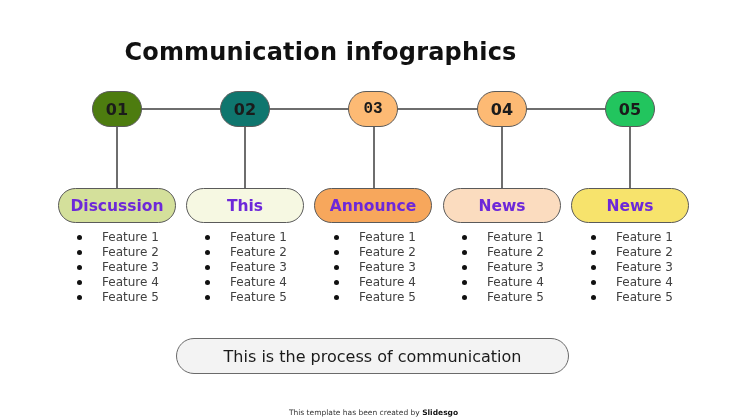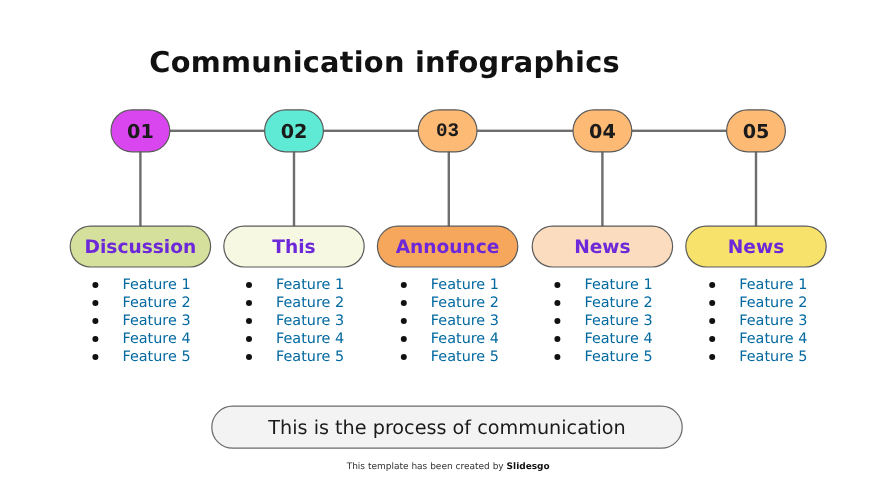--- a/index.html
+++ b/index.html
@@ -22,59 +22,59 @@
     }
     .label {
       position: absolute; top: 188px; width: 118px; height: 35px; border-radius: 18px;
       border: 1.3px solid #5a5a5a; display: flex; align-items: center; justify-content: center;
       font-size: 15.5px; font-weight: bold; color: #6d28d9; white-space: nowrap;
     }
     .features {
       position: absolute; top: 230px; list-style: none;
     }
     .features li {
-      position: relative; font-size: 12px; line-height: 15px; height: 15px; color: #0369a1;
+      position: relative; font-size: 12px; line-height: 15px; height: 15px; color: #404040;
       padding-left: 26px; white-space: nowrap;
     }
     .features li .dot {
       position: absolute; left: 1px; top: 5px; width: 5px; height: 5px; border-radius: 50%; background: #111;
     }
     .bottom-pill {
       position: absolute; left: 176px; top: 338px; width: 393px; height: 36px; border-radius: 18px;
       border: 1.3px solid #6a6a6a; background: #f3f3f3; display: flex; align-items: center; justify-content: center;
       font-size: 16px; font-weight: normal; color: #1a1a1a;
     }
     .credit {
-      position: absolute; left: 0; top: 384px; width: 747px; text-align: center; font-size: 7.5px; color: #333;
+      position: absolute; left: 0; top: 408px; width: 747px; text-align: center; font-size: 7.5px; color: #333;
     }
     .credit b { font-weight: bold; color: #111; }
   </style>
 </head>
 <body>
 
 <div class="title">Communication infographics</div>
 
 <div class="hline"></div>
 
 <div>
   <div class="vline" style="left:116px;"></div>
-  <div class="num" style="left:92px; background:#d946ef;">01</div>
+  <div class="num" style="left:92px; background:#4d7c0f;">01</div>
   <div class="label" style="left:58px; background:#d4e09b;">Discussion</div>
   <ul class="features" style="left:76px;">
     <li><span class="dot"></span><span>Feature 1</span></li>
     <li><span class="dot"></span><span>Feature 2</span></li>
     <li><span class="dot"></span><span>Feature 3</span></li>
     <li><span class="dot"></span><span>Feature 4</span></li>
     <li><span class="dot"></span><span>Feature 5</span></li>
   </ul>
 </div>
 
 <div>
   <div class="vline" style="left:244px;"></div>
-  <div class="num" style="left:220px; background:#5eead4;">02</div>
+  <div class="num" style="left:220px; background:#0f766e;">02</div>
   <div class="label" style="left:186px; background:#f6f8e2;">This</div>
   <ul class="features" style="left:204px;">
     <li><span class="dot"></span><span>Feature 1</span></li>
     <li><span class="dot"></span><span>Feature 2</span></li>
     <li><span class="dot"></span><span>Feature 3</span></li>
     <li><span class="dot"></span><span>Feature 4</span></li>
     <li><span class="dot"></span><span>Feature 5</span></li>
   </ul>
 </div>
 
@@ -99,21 +99,21 @@
     <li><span class="dot"></span><span>Feature 1</span></li>
     <li><span class="dot"></span><span>Feature 2</span></li>
     <li><span class="dot"></span><span>Feature 3</span></li>
     <li><span class="dot"></span><span>Feature 4</span></li>
     <li><span class="dot"></span><span>Feature 5</span></li>
   </ul>
 </div>
 
 <div>
   <div class="vline" style="left:629px;"></div>
-  <div class="num" style="left:605px; background:#fdba74;">05</div>
+  <div class="num" style="left:605px; background:#22c55e;">05</div>
   <div class="label" style="left:571px; background:#f7e36c;">News</div>
   <ul class="features" style="left:590px;">
     <li><span class="dot"></span><span>Feature 1</span></li>
     <li><span class="dot"></span><span>Feature 2</span></li>
     <li><span class="dot"></span><span>Feature 3</span></li>
     <li><span class="dot"></span><span>Feature 4</span></li>
     <li><span class="dot"></span><span>Feature 5</span></li>
   </ul>
 </div>
 

